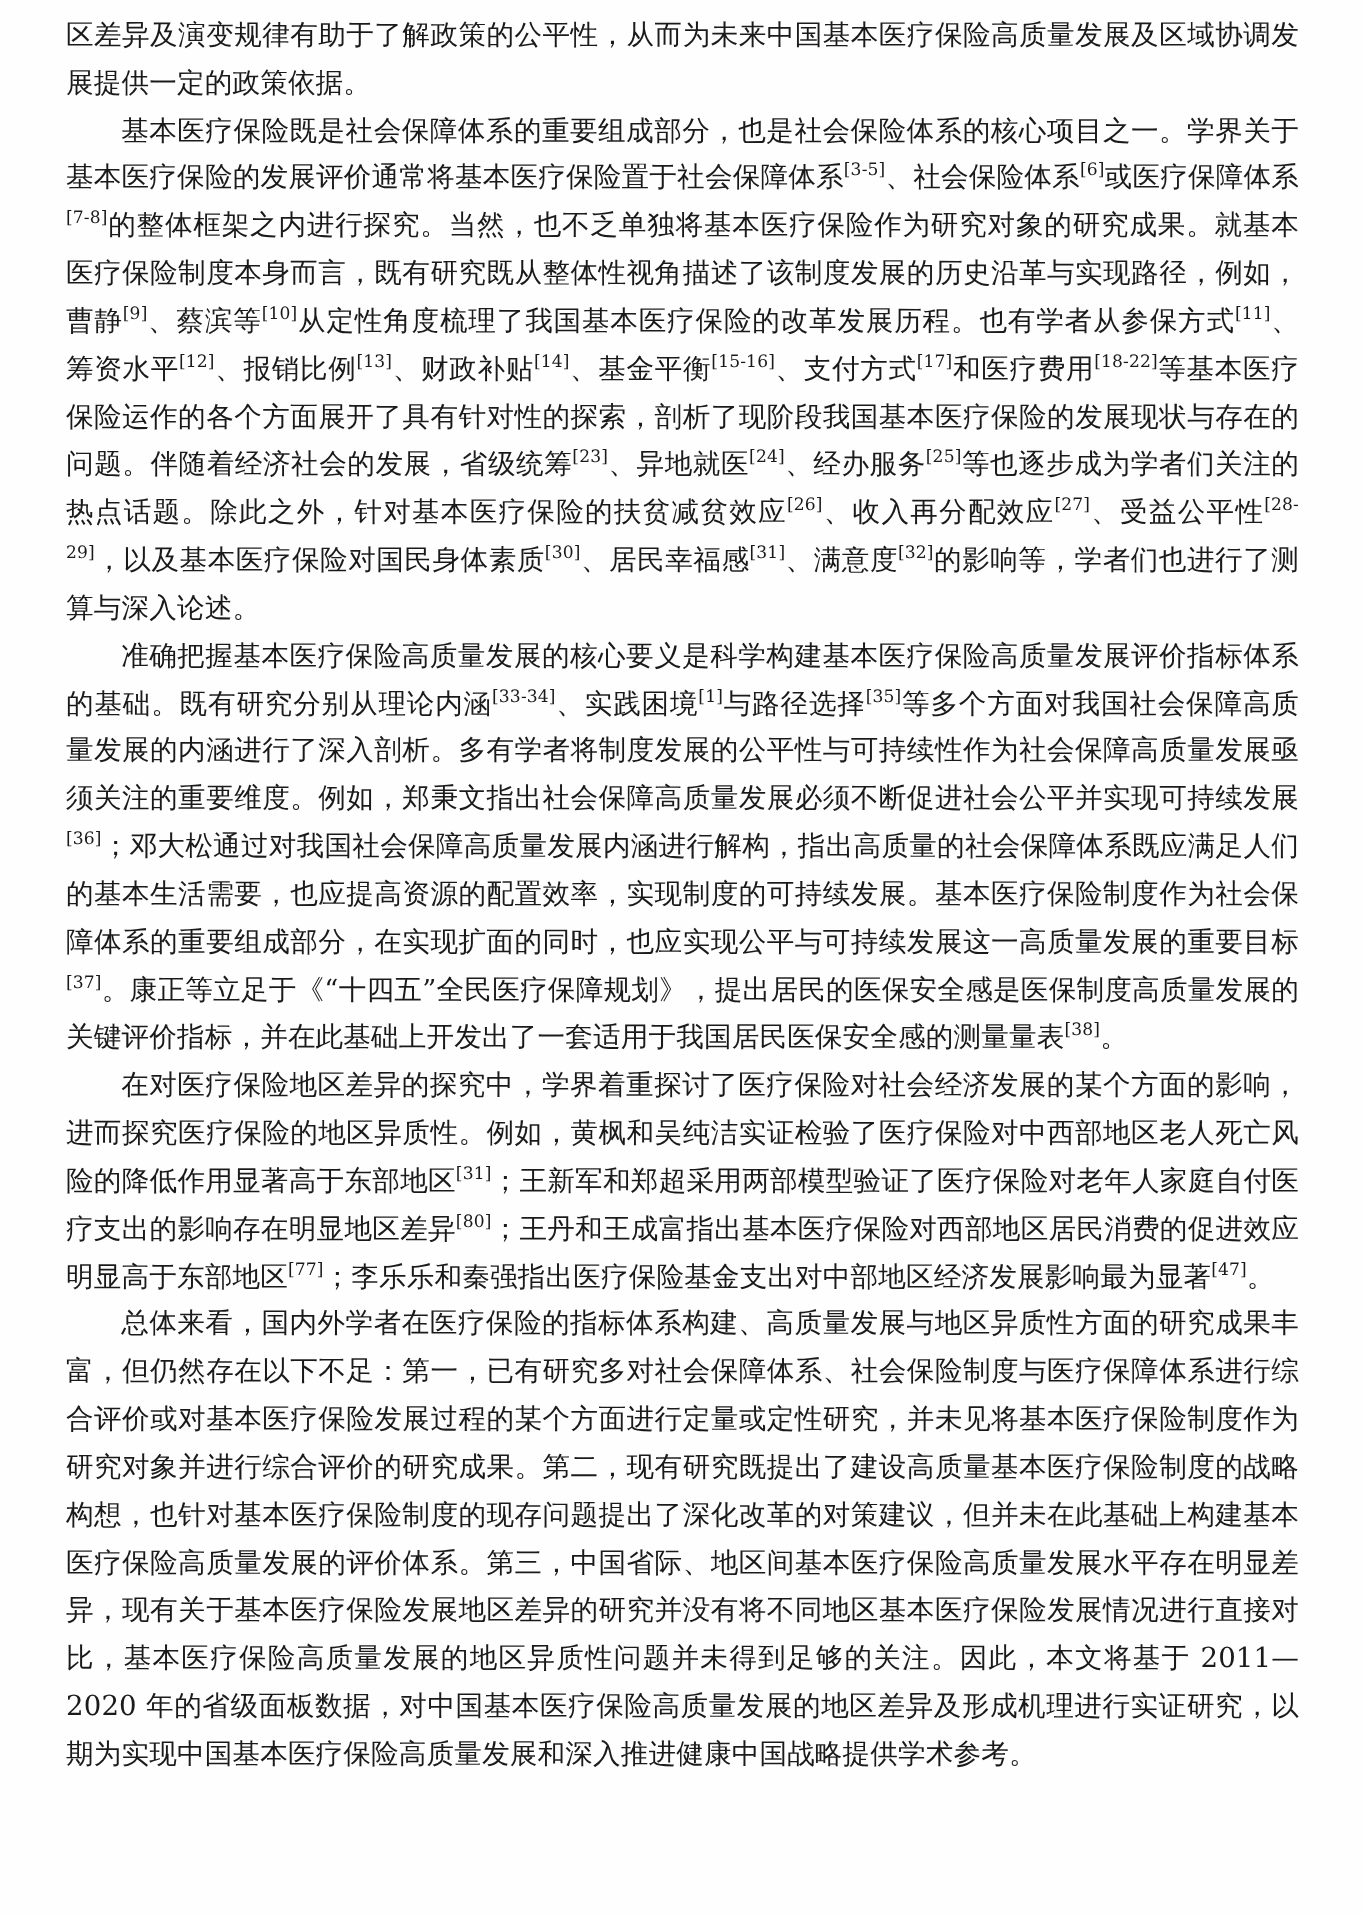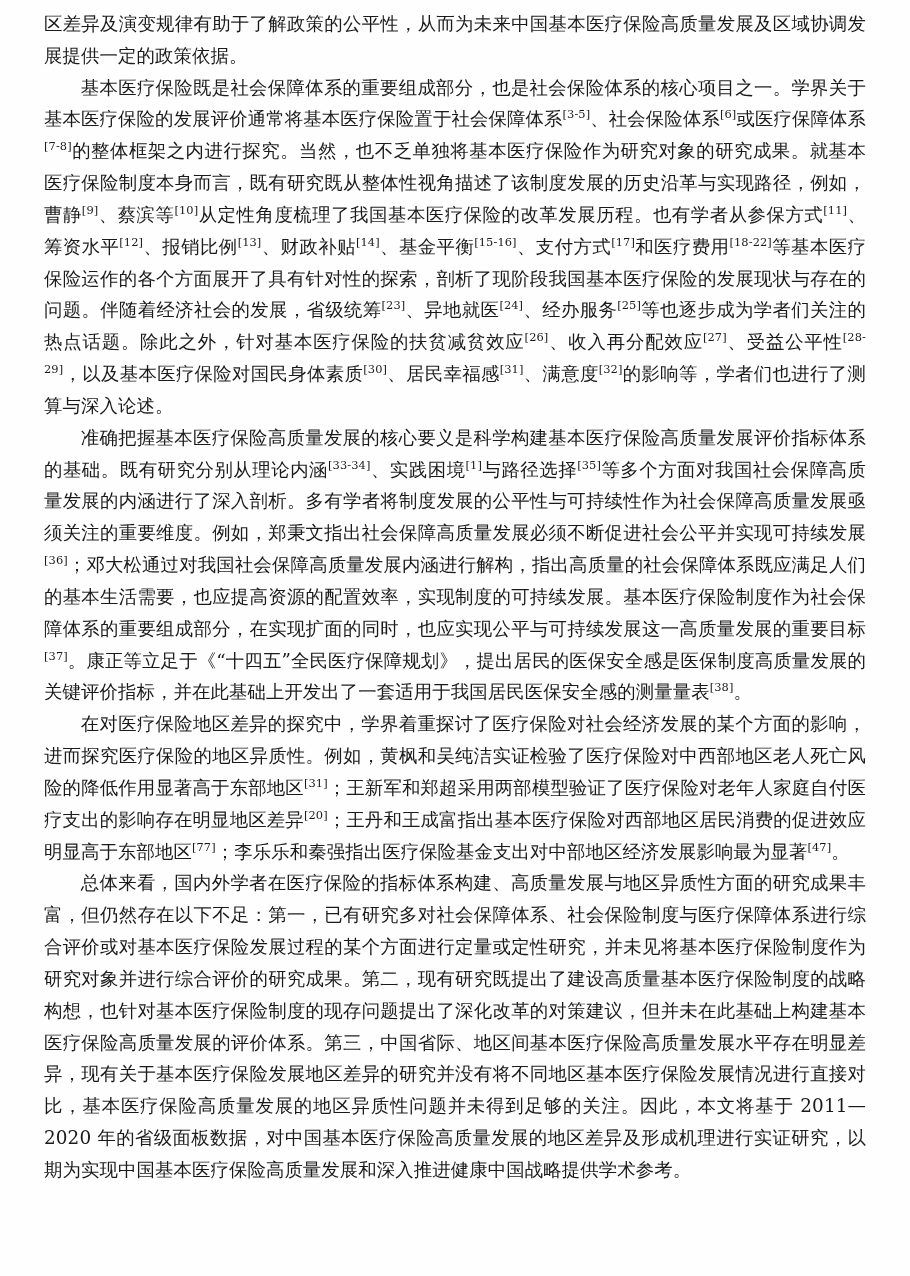--- a/index.html
+++ b/index.html
@@ -48,16 +48,16 @@
 </head>
 <body>
 
 <div class="page">
 
   <p class="para">区差异及演变规律有助于了解政策的公平性，从而为未来中国基本医疗保险高质量发展及区域协调发展提供一定的政策依据。</p>
 
 
   <p class="para indent">基本医疗保险既是社会保障体系的重要组成部分，也是社会保险体系的核心项目之一。学界关于基本医疗保险的发展评价通常将基本医疗保险置于社会保障体系<sup>[3-5]</sup>、社会保险体系<sup>[6]</sup>或医疗保障体系<sup>[7-8]</sup>的整体框架之内进行探究。当然，也不乏单独将基本医疗保险作为研究对象的研究成果。就基本医疗保险制度本身而言，既有研究既从整体性视角描述了该制度发展的历史沿革与实现路径，例如，曹静<sup>[9]</sup>、蔡滨等<sup>[10]</sup>从定性角度梳理了我国基本医疗保险的改革发展历程。也有学者从参保方式<sup>[11]</sup>、筹资水平<sup>[12]</sup>、报销比例<sup>[13]</sup>、财政补贴<sup>[14]</sup>、基金平衡<sup>[15-16]</sup>、支付方式<sup>[17]</sup>和医疗费用<sup>[18-22]</sup>等基本医疗保险运作的各个方面展开了具有针对性的探索，剖析了现阶段我国基本医疗保险的发展现状与存在的问题。伴随着经济社会的发展，省级统筹<sup>[23]</sup>、异地就医<sup>[24]</sup>、经办服务<sup>[25]</sup>等也逐步成为学者们关注的热点话题。除此之外，针对基本医疗保险的扶贫减贫效应<sup>[26]</sup>、收入再分配效应<sup>[27]</sup>、受益公平性<sup>[28-29]</sup>，以及基本医疗保险对国民身体素质<sup>[30]</sup>、居民幸福感<sup>[31]</sup>、满意度<sup>[32]</sup>的影响等，学者们也进行了测算与深入论述。</p>
   <p class="para indent">准确把握基本医疗保险高质量发展的核心要义是科学构建基本医疗保险高质量发展评价指标体系的基础。既有研究分别从理论内涵<sup>[33-34]</sup>、实践困境<sup>[1]</sup>与路径选择<sup>[35]</sup>等多个方面对我国社会保障高质量发展的内涵进行了深入剖析。多有学者将制度发展的公平性与可持续性作为社会保障高质量发展亟须关注的重要维度。例如，郑秉文指出社会保障高质量发展必须不断促进社会公平并实现可持续发展<sup>[36]</sup>；邓大松通过对我国社会保障高质量发展内涵进行解构，指出高质量的社会保障体系既应满足人们的基本生活需要，也应提高资源的配置效率，实现制度的可持续发展。基本医疗保险制度作为社会保障体系的重要组成部分，在实现扩面的同时，也应实现公平与可持续发展这一高质量发展的重要目标<sup>[37]</sup>。康正等立足于《“十四五”全民医疗保障规划》，提出居民的医保安全感是医保制度高质量发展的关键评价指标，并在此基础上开发出了一套适用于我国居民医保安全感的测量量表<sup>[38]</sup>。</p>
-  <p class="para indent">在对医疗保险地区差异的探究中，学界着重探讨了医疗保险对社会经济发展的某个方面的影响，进而探究医疗保险的地区异质性。例如，黄枫和吴纯洁实证检验了医疗保险对中西部地区老人死亡风险的降低作用显著高于东部地区<sup>[31]</sup>；王新军和郑超采用两部模型验证了医疗保险对老年人家庭自付医疗支出的影响存在明显地区差异<sup>[20]</sup>；王丹和王成富指出基本医疗保险对西部地区居民消费的促进效应明显高于东部地区<sup>[77]</sup>；李乐乐和秦强指出医疗保险基金支出对中部地区经济发展影响最为显著<sup>[47]</sup>。</p>
+  <p class="para indent">在对医疗保险地区差异的探究中，学界着重探讨了医疗保险对社会经济发展的某个方面的影响，进而探究医疗保险的地区异质性。例如，黄枫和吴纯洁实证检验了医疗保险对中西部地区老人死亡风险的降低作用显著高于东部地区<sup>[31]</sup>；王新军和郑超采用两部模型验证了医疗保险对老年人家庭自付医疗支出的影响存在明显地区差异<sup>[80]</sup>；王丹和王成富指出基本医疗保险对西部地区居民消费的促进效应明显高于东部地区<sup>[77]</sup>；李乐乐和秦强指出医疗保险基金支出对中部地区经济发展影响最为显著<sup>[47]</sup>。</p>
   <p class="para indent">总体来看，国内外学者在医疗保险的指标体系构建、高质量发展与地区异质性方面的研究成果丰富，但仍然存在以下不足：第一，已有研究多对社会保障体系、社会保险制度与医疗保障体系进行综合评价或对基本医疗保险发展过程的某个方面进行定量或定性研究，并未见将基本医疗保险制度作为研究对象并进行综合评价的研究成果。第二，现有研究既提出了建设高质量基本医疗保险制度的战略构想，也针对基本医疗保险制度的现存问题提出了深化改革的对策建议，但并未在此基础上构建基本医疗保险高质量发展的评价体系。第三，中国省际、地区间基本医疗保险高质量发展水平存在明显差异，现有关于基本医疗保险发展地区差异的研究并没有将不同地区基本医疗保险发展情况进行直接对比，基本医疗保险高质量发展的地区异质性问题并未得到足够的关注。因此，本文将基于 2011—2020 年的省级面板数据，对中国基本医疗保险高质量发展的地区差异及形成机理进行实证研究，以期为实现中国基本医疗保险高质量发展和深入推进健康中国战略提供学术参考。</p>
 
 </div>
 
 </body></html>

